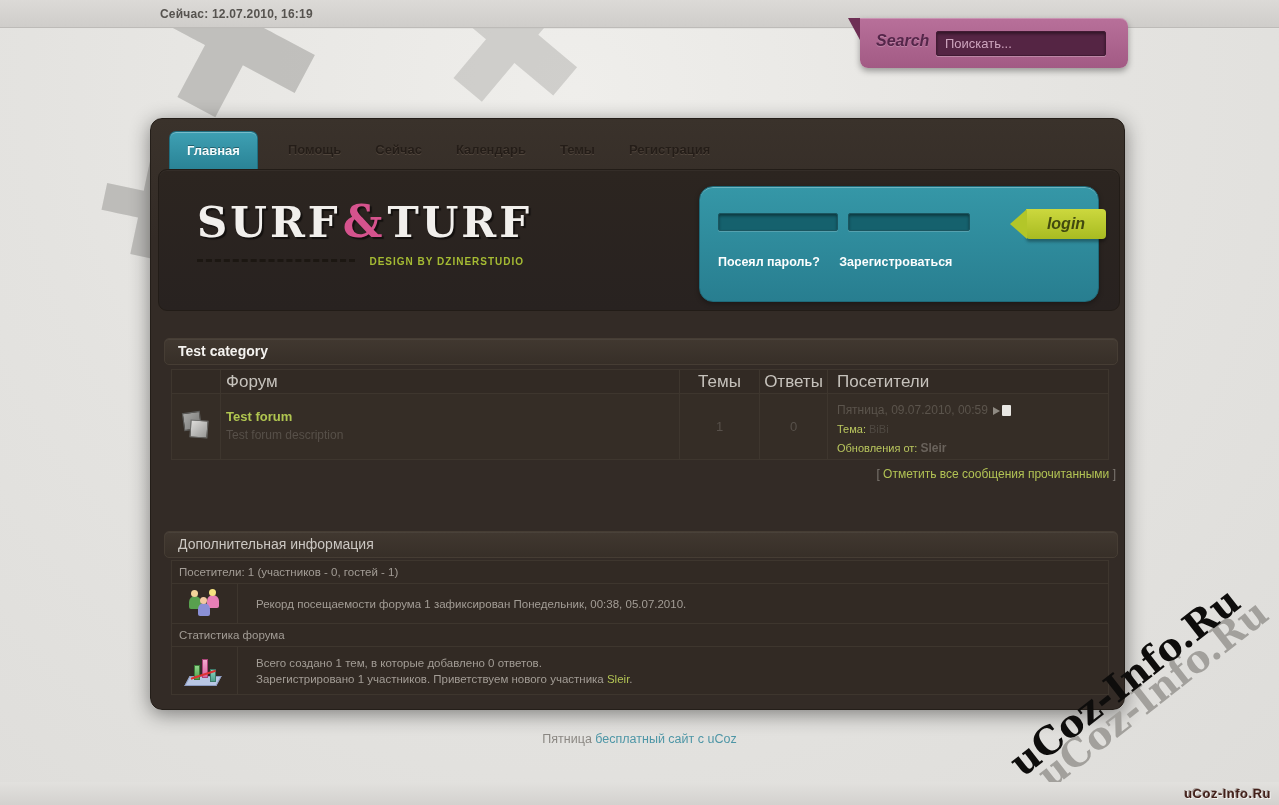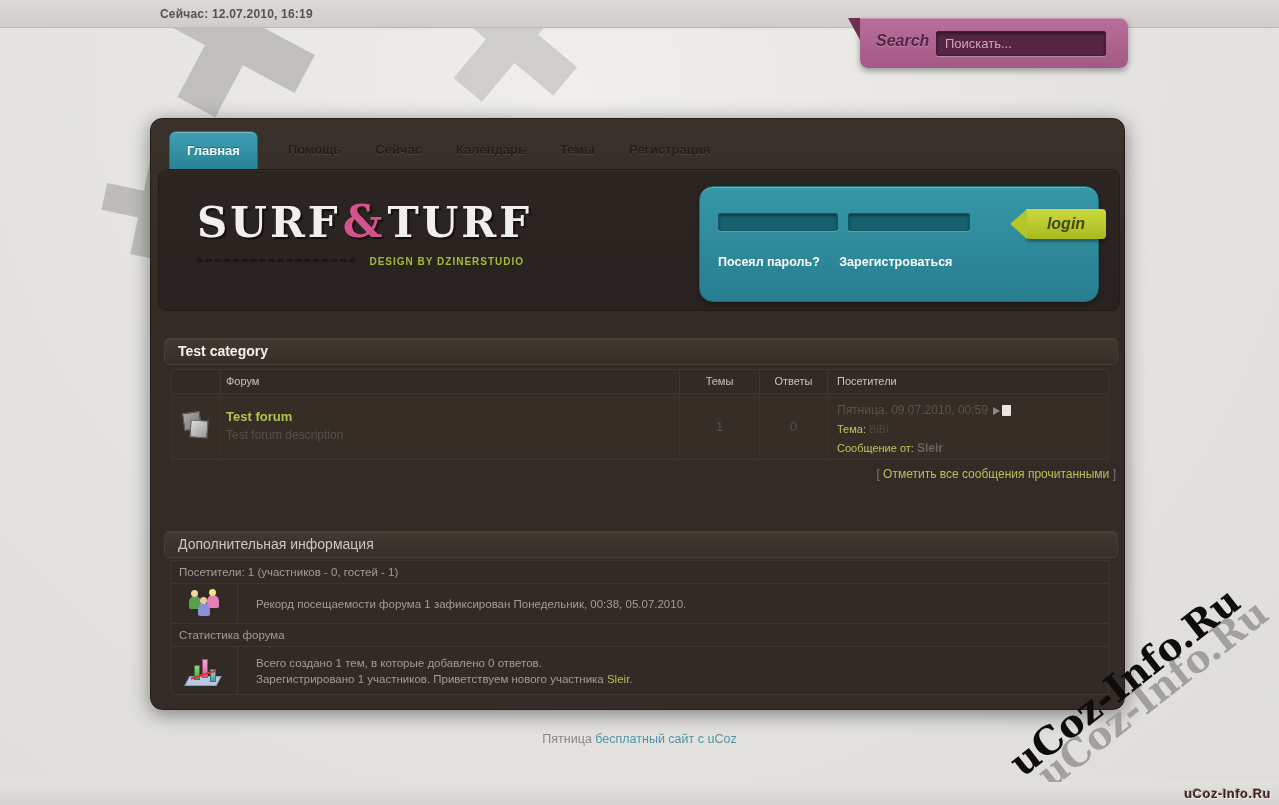--- a/index.html
+++ b/index.html
@@ -139,21 +139,21 @@
     box-shadow:inset 0 1px 0 rgba(255,255,255,.05);
   }
   .bar.cat { top:219px; font-size:14px; font-weight:bold; color:#f4f2ef; }
   .bar.info { top:412px; font-size:14px; color:#cbc7c2; }
   
   .ftable {
     position:absolute; left:20px; top:250px; width:938px;
     border:1px solid #3e362e; background:#322a24;
   }
   .frow { display:flex; }
-  .fhead { height:23px; font-size:11px; color:#c6c2bc;justify-content:space-between; }
+  .fhead { height:23px; font-size:17px; color:#c6c2bc;justify-content:space-between; }
   .fhead > div { line-height:23px; }
   .fbody { height:66px; border-top:1px solid #3e362e; background:#352d26; }
   .col-icon { width:48px; }
   .col-forum { flex:1; border-left:1px solid #3e362e; padding-left:5px; }
   .col-num { width:80px; border-left:1px solid #3e362e; text-align:center; }
   .col-num2 { width:68px; border-left:1px solid #3e362e; text-align:center; }
   .col-upd { width:281px; border-left:1px solid #3e362e; padding-left:9px; }
   .fbody .col-num, .fbody .col-num2 { line-height:66px; color:#57504a; font-size:13px; }
   .fbody .col-forum { padding-top:13px; }
   .forum-name { color:#b0c550; font-weight:bold; font-size:13px; text-decoration:none; cursor:pointer; display:inline-block; }
@@ -332,21 +332,21 @@
       <div class="col-num2">0</div>
       <div class="col-upd">
         <div>
           <span class="upd-date">Пятница, 09.07.2010, 00:59</span><span class="mini-arrow"></span><span class="mini-doc"></span>
         </div>
         <div class="upd-line">
           <span class="lbl">Тема:</span>
           <span class="val-dim">BiBi</span>
         </div>
         <div class="upd-line">
-          <span class="lbl">Сообщение от:</span>
+          <span class="lbl">Обновления от:</span>
           <span class="val-user">Sleir</span>
         </div>
       </div>
     </div>
   </div>
 
   <div class="mark-read">
     <span>[</span>
     <a>Отметить все сообщения прочитанными</a>
     <span>]</span>

